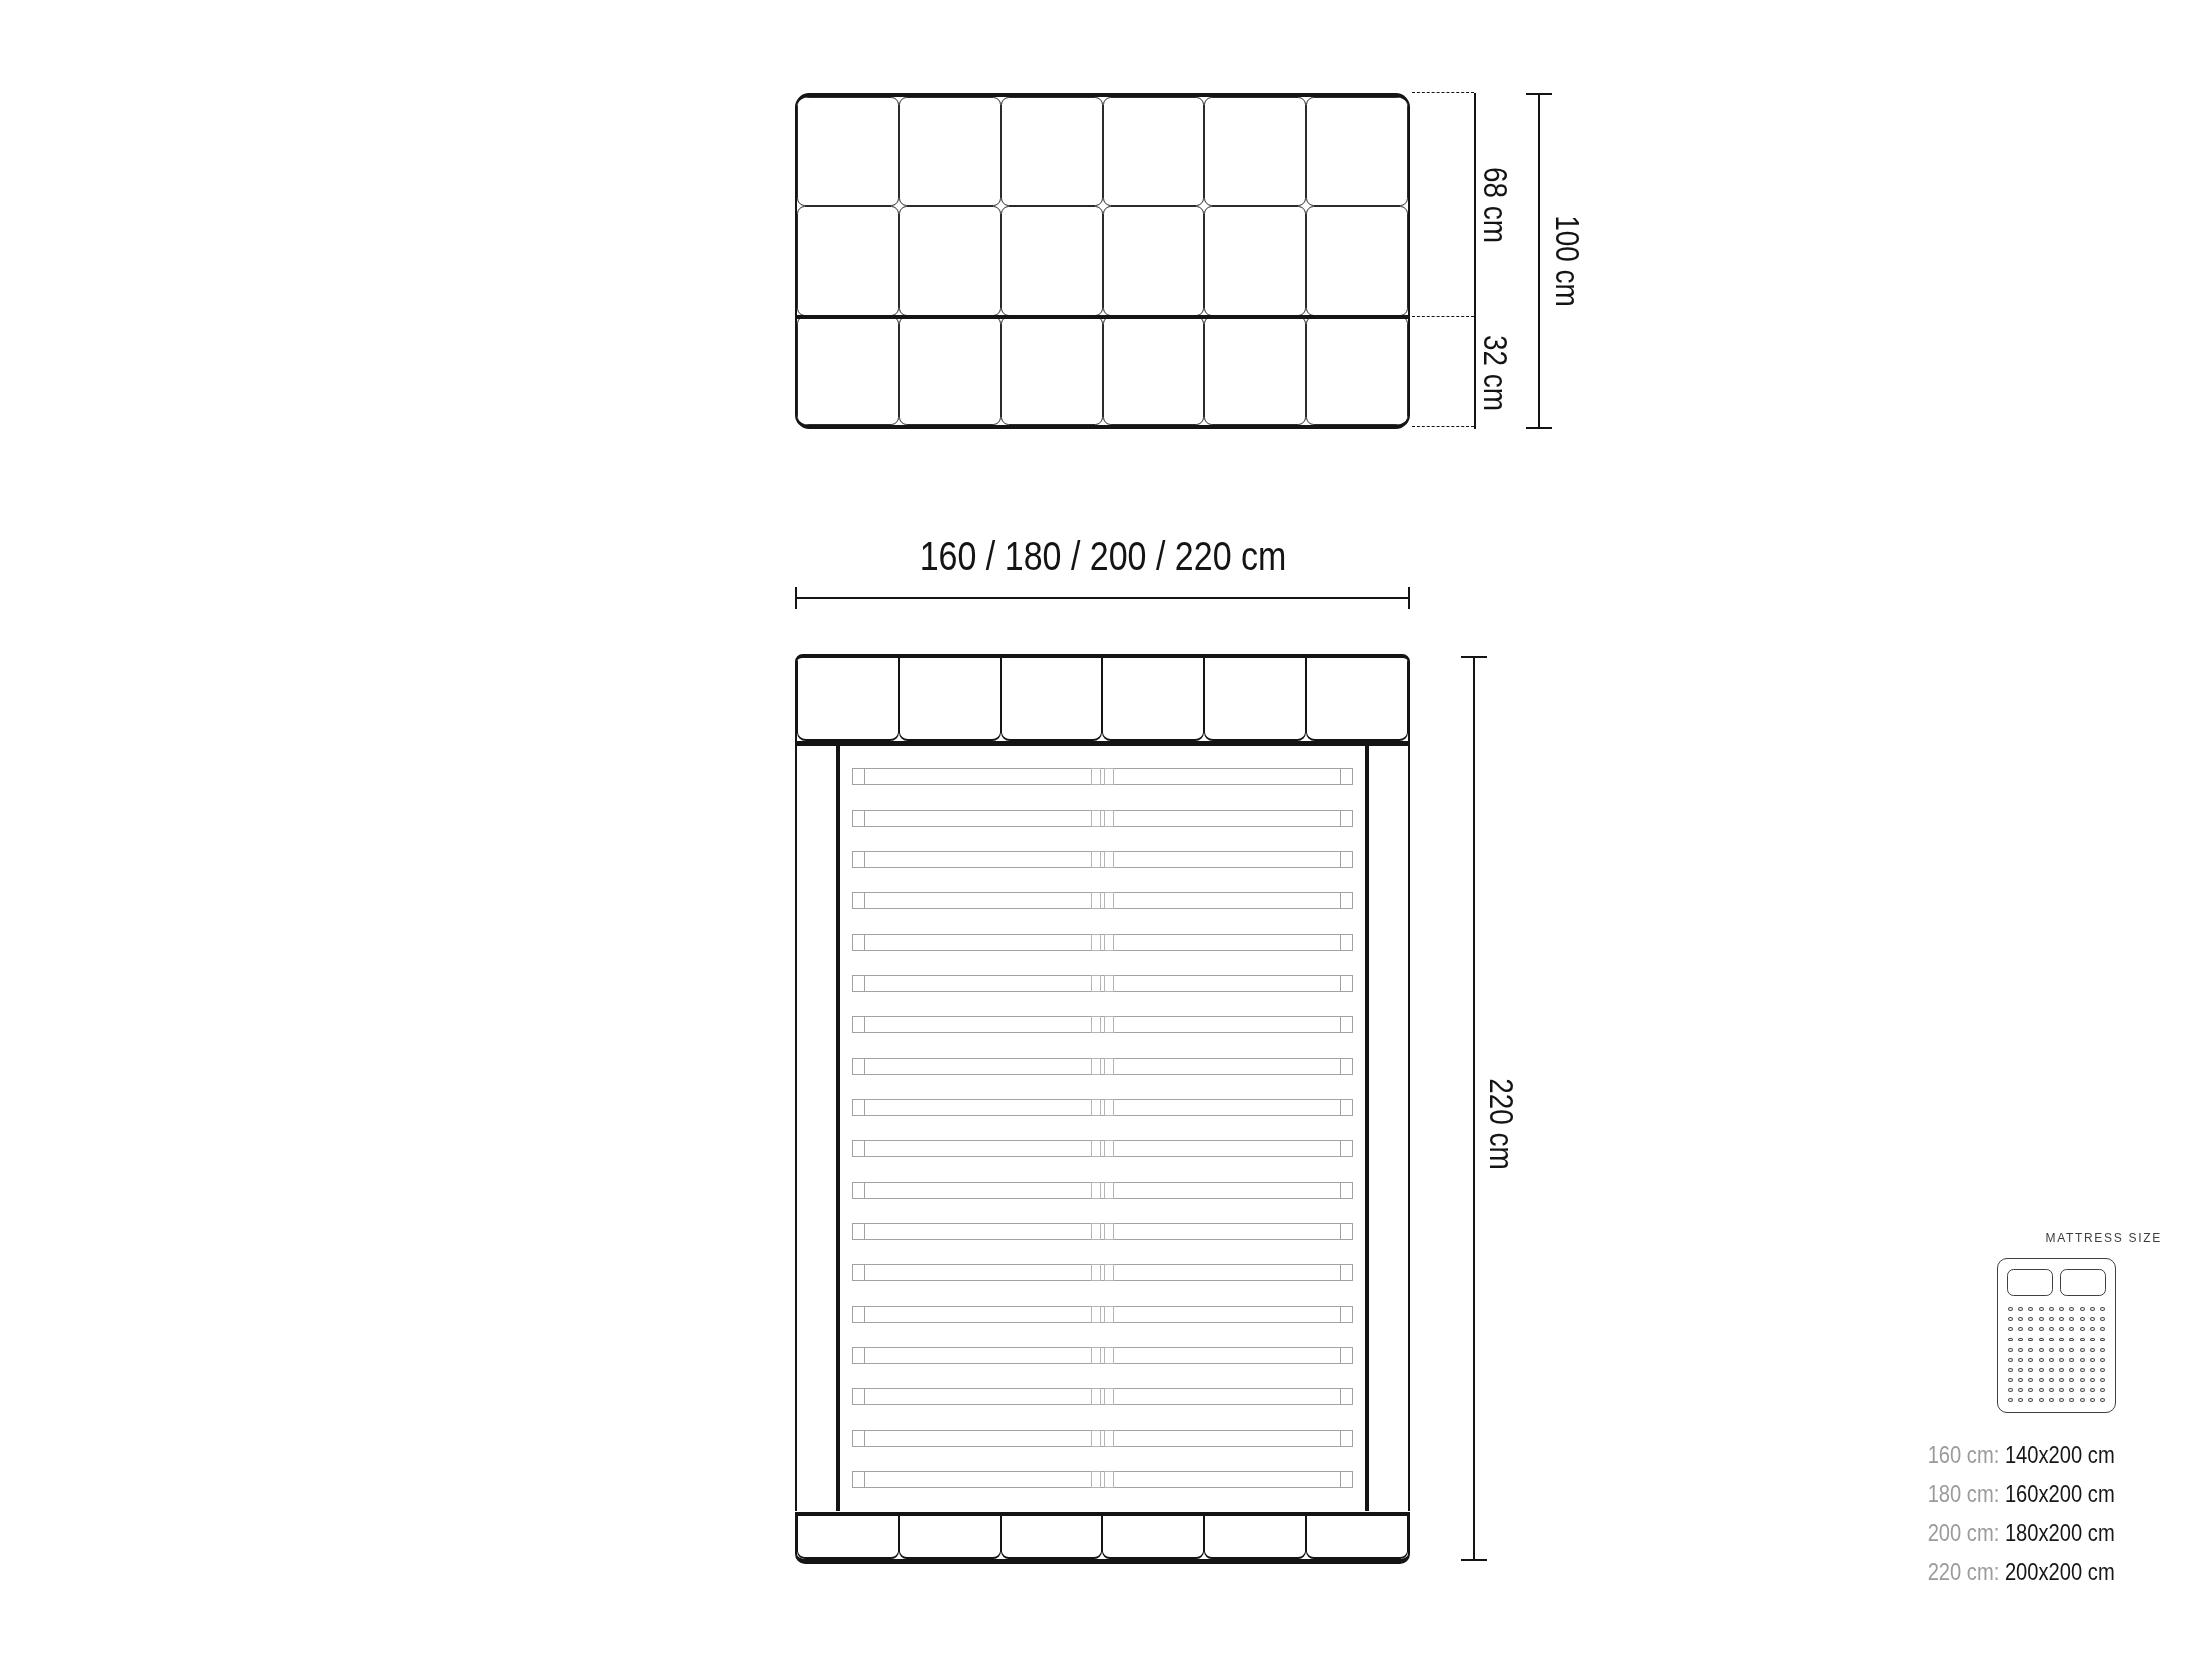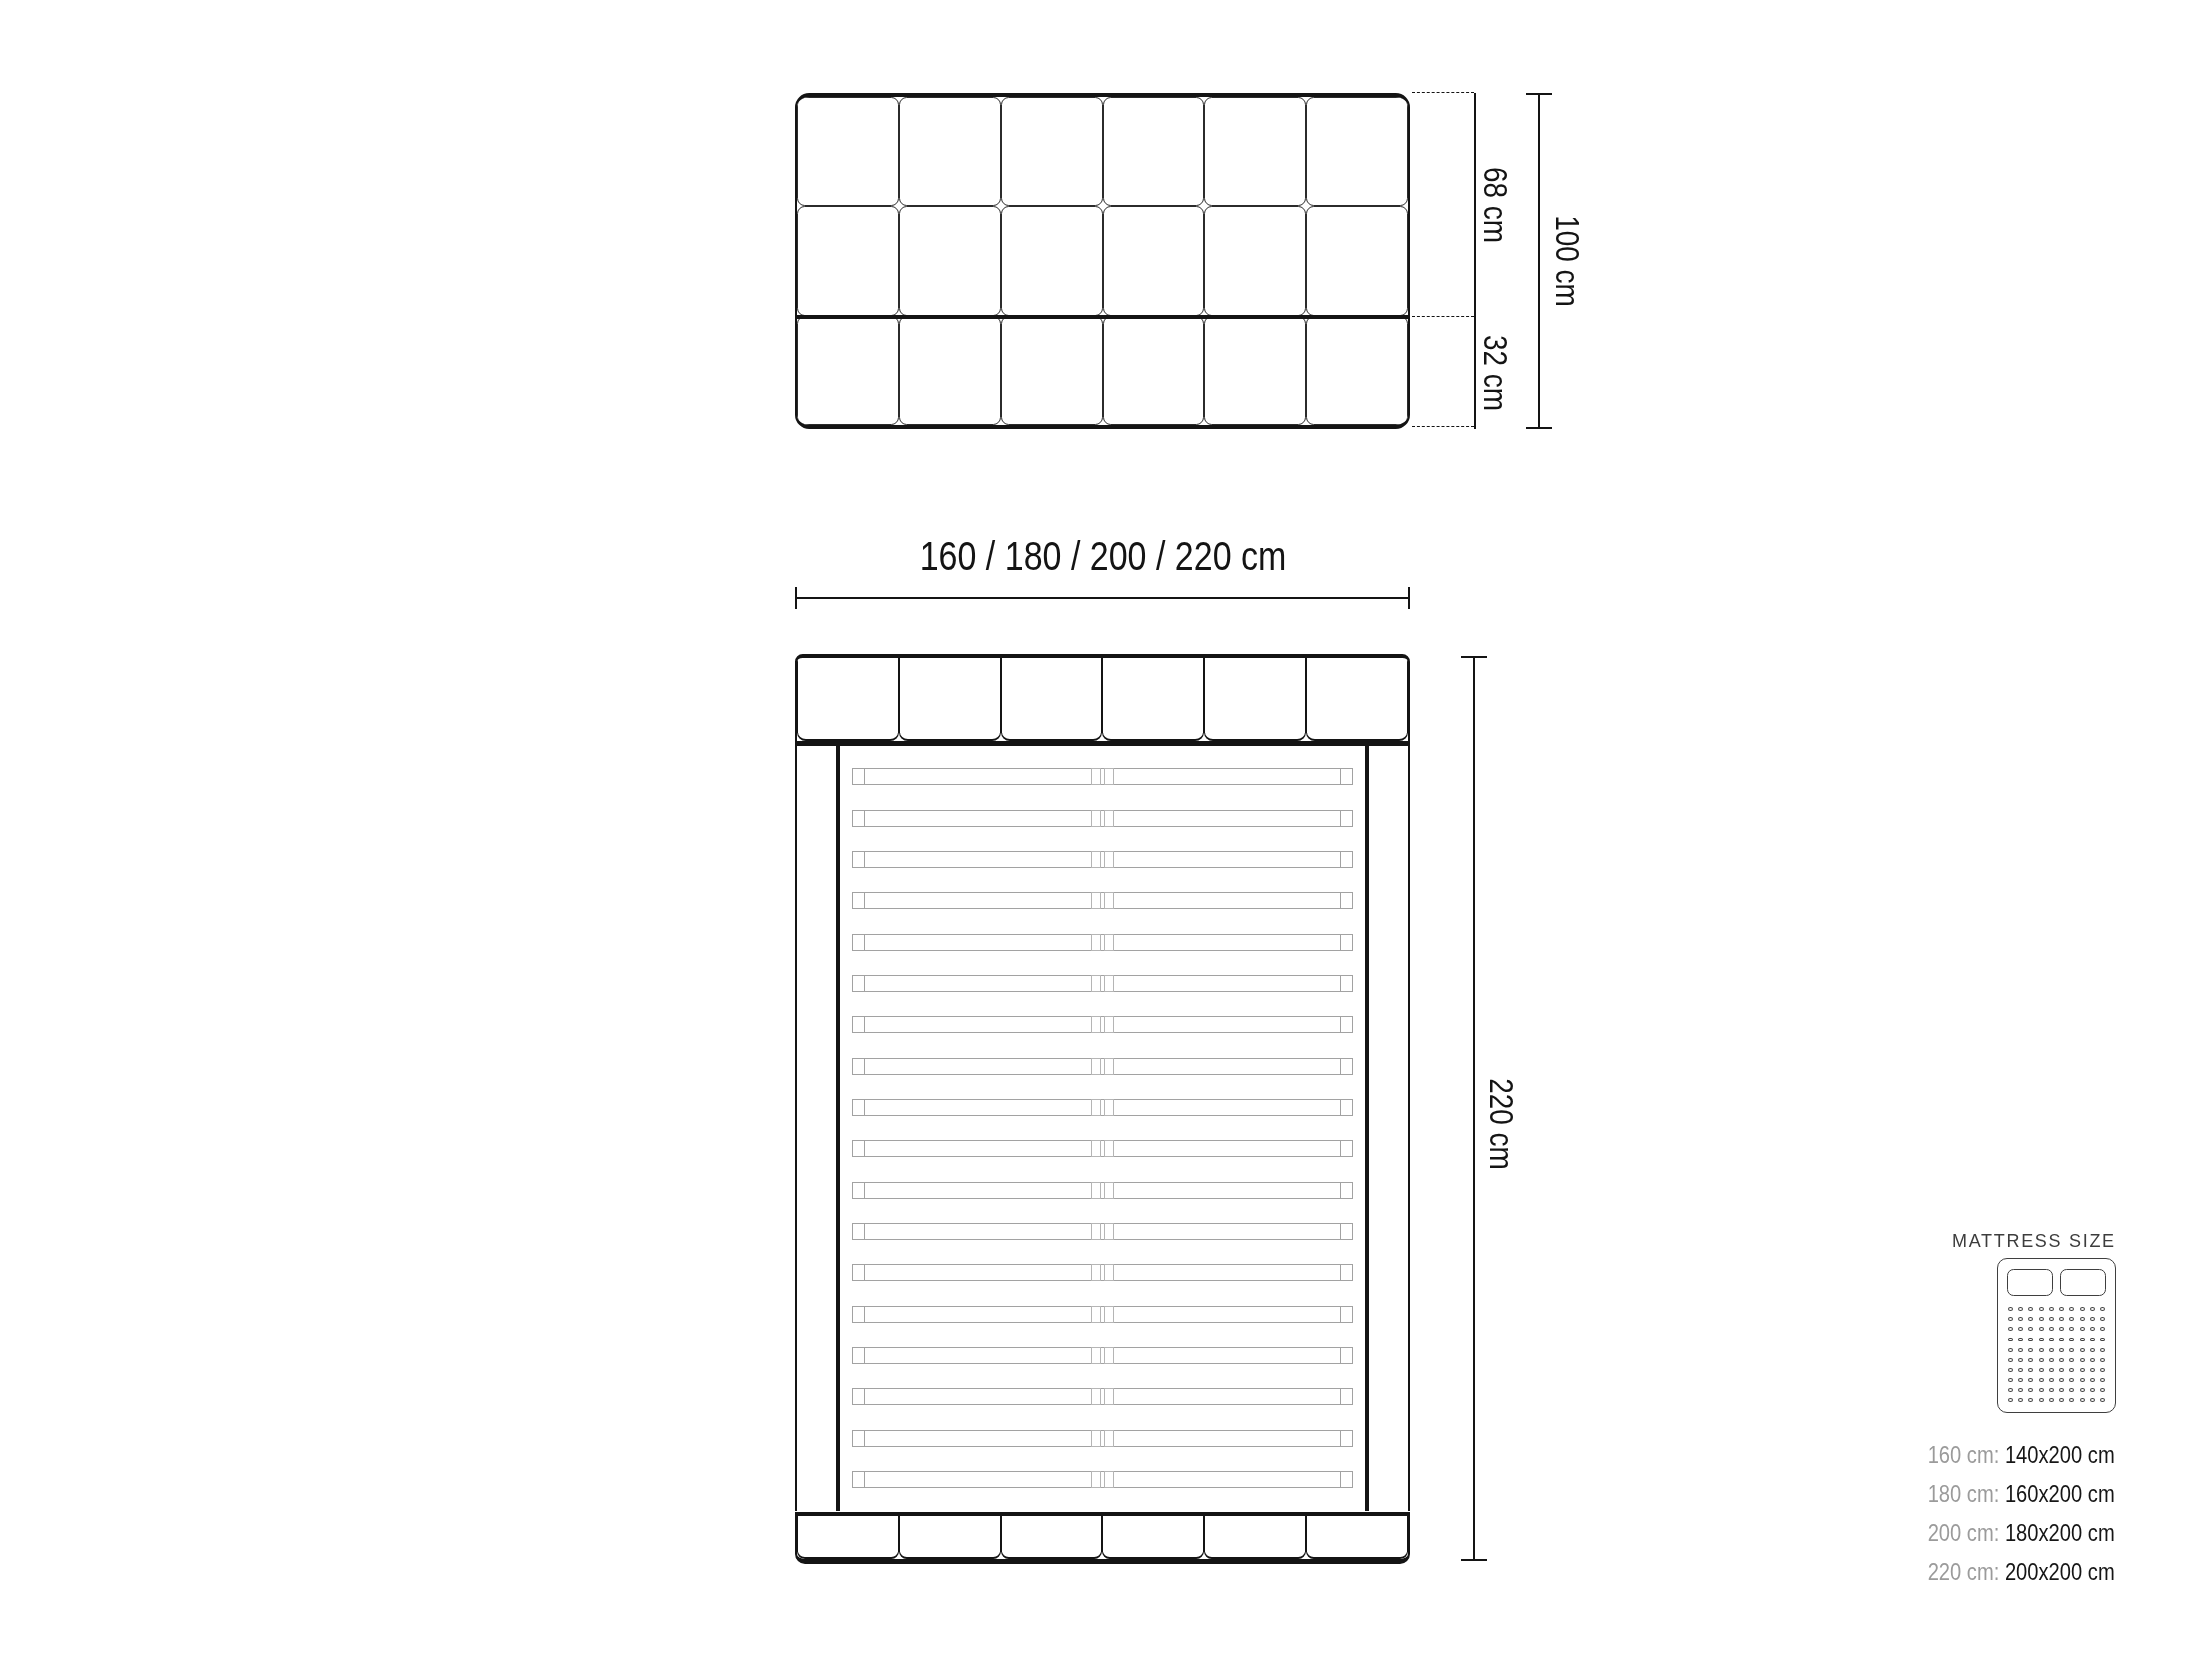--- a/index.html
+++ b/index.html
@@ -65,22 +65,22 @@
   #frameBody .rail.l{left:39px} #frameBody .rail.r{right:39px}
   #slatArea{position:absolute;left:55px;right:55px;top:0;bottom:0}
   .slat{position:absolute;left:0;right:0;height:16.5px;border:1.4px solid var(--slat);background:#fff}
   .slat .c{position:absolute;top:-1.4px;bottom:-1.4px;border:1.1px solid var(--slat)}
   .slat .c.l{left:-1.4px;width:13.2px}
   .slat .c.r{right:-1.4px;width:13.2px}
   .slat .c.m1{left:calc(50% - 11.6px);width:10.5px;border-color:#b5b5b5}
   .slat .c.m2{left:calc(50% + 1.1px);width:10.5px;border-color:#b5b5b5}
 
   
-  #legendTitle{left:1952px;top:1231px;width:210px;text-align:left;
-    font-size:18px;letter-spacing:1.7px;color:var(--legend-title)}
+  #legendTitle{left:1952px;top:1231px;width:210px;text-align:right;
+    font-size:12px;letter-spacing:1.7px;color:var(--legend-title)}
   #mattressIcon{left:1997px;top:1258px;width:119px;height:155px;
     border:1.7px solid var(--icon);border-radius:10px}
   .pillow{position:absolute;top:10px;width:46px;height:26.5px;
     border:1.7px solid var(--icon);border-radius:6.6px}
   #pillow1{left:9.4px} #pillow2{left:62px}
   #dotGrid{position:absolute;left:7.2px;right:7.2px;top:45px;bottom:6.6px;
     display:grid;place-items:center}
   .dot{width:5px;height:3.9px;border:1px solid var(--icon);border-radius:50%}
   #legendList{right:90px;top:1435px;text-align:right;font-size:24px;line-height:39px;white-space:nowrap}
   #legendList .row{transform:scaleX(0.84);transform-origin:100% 50%}

